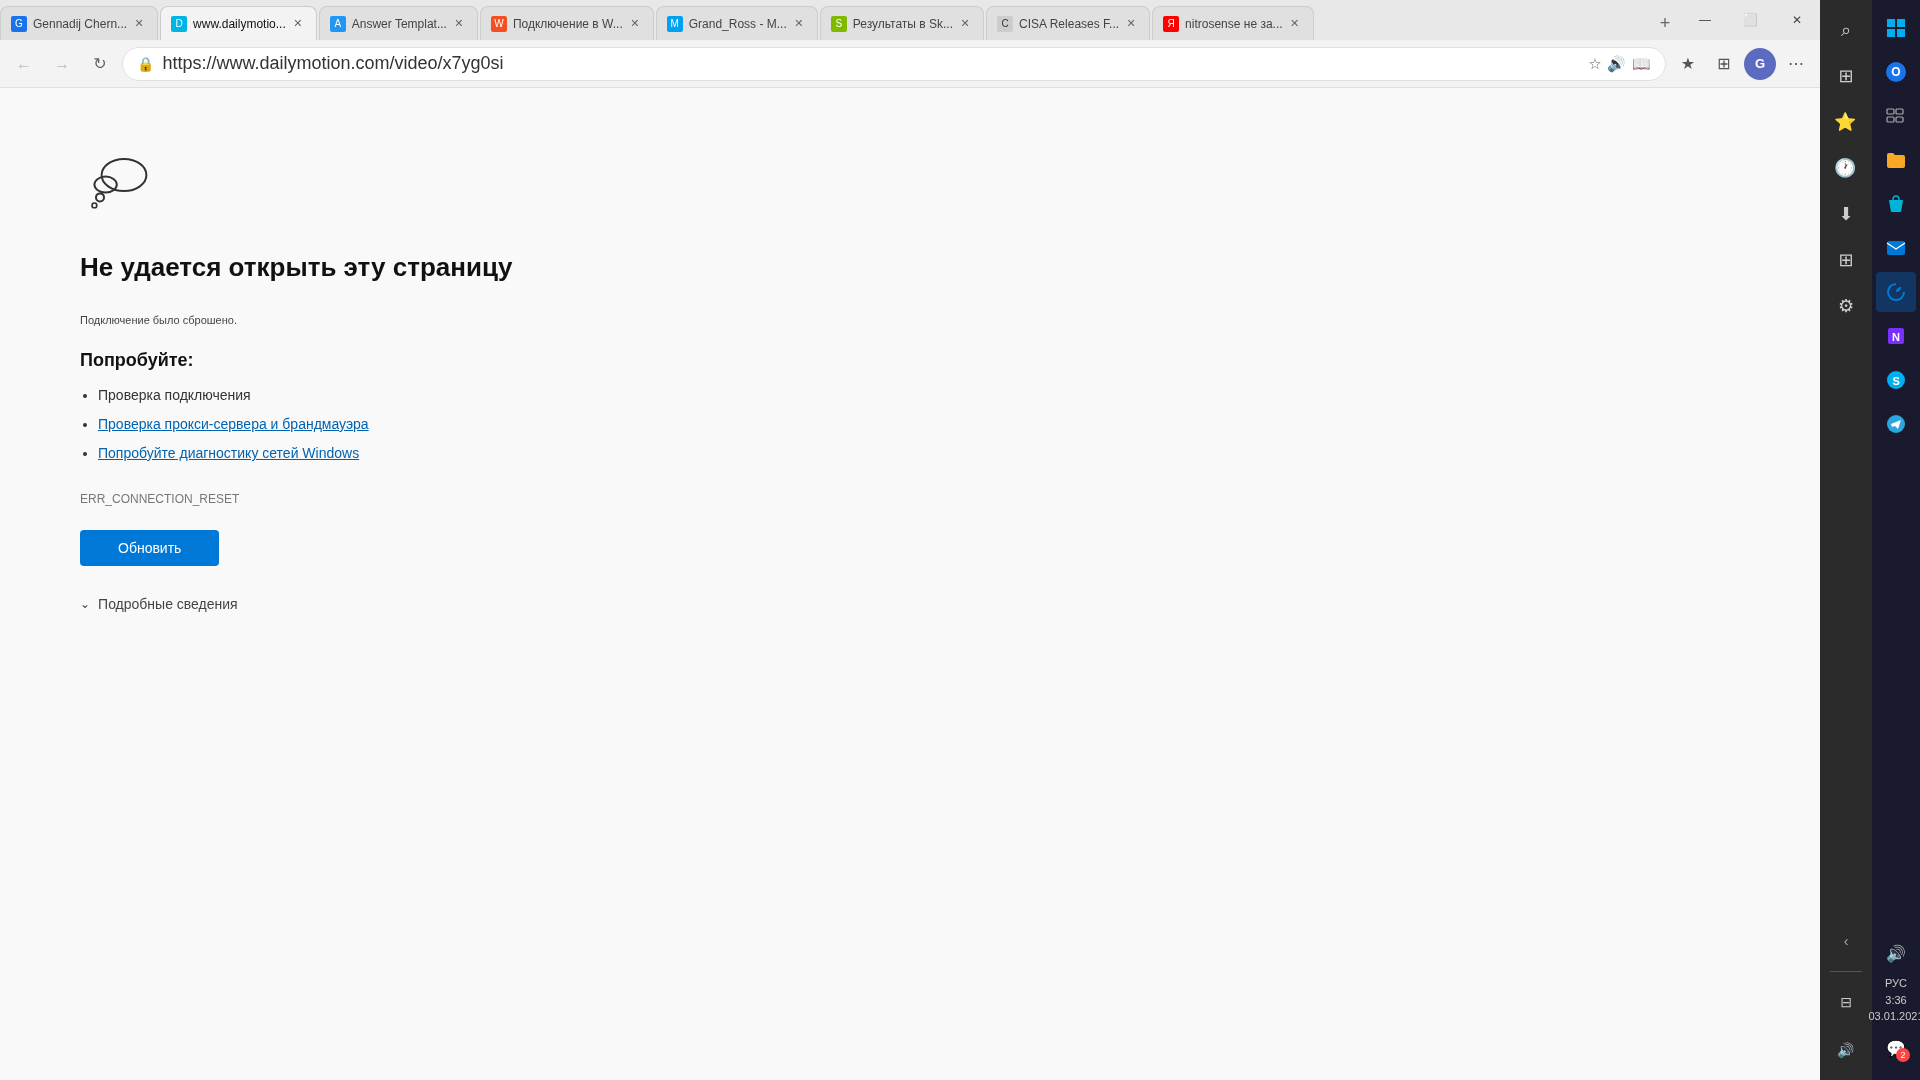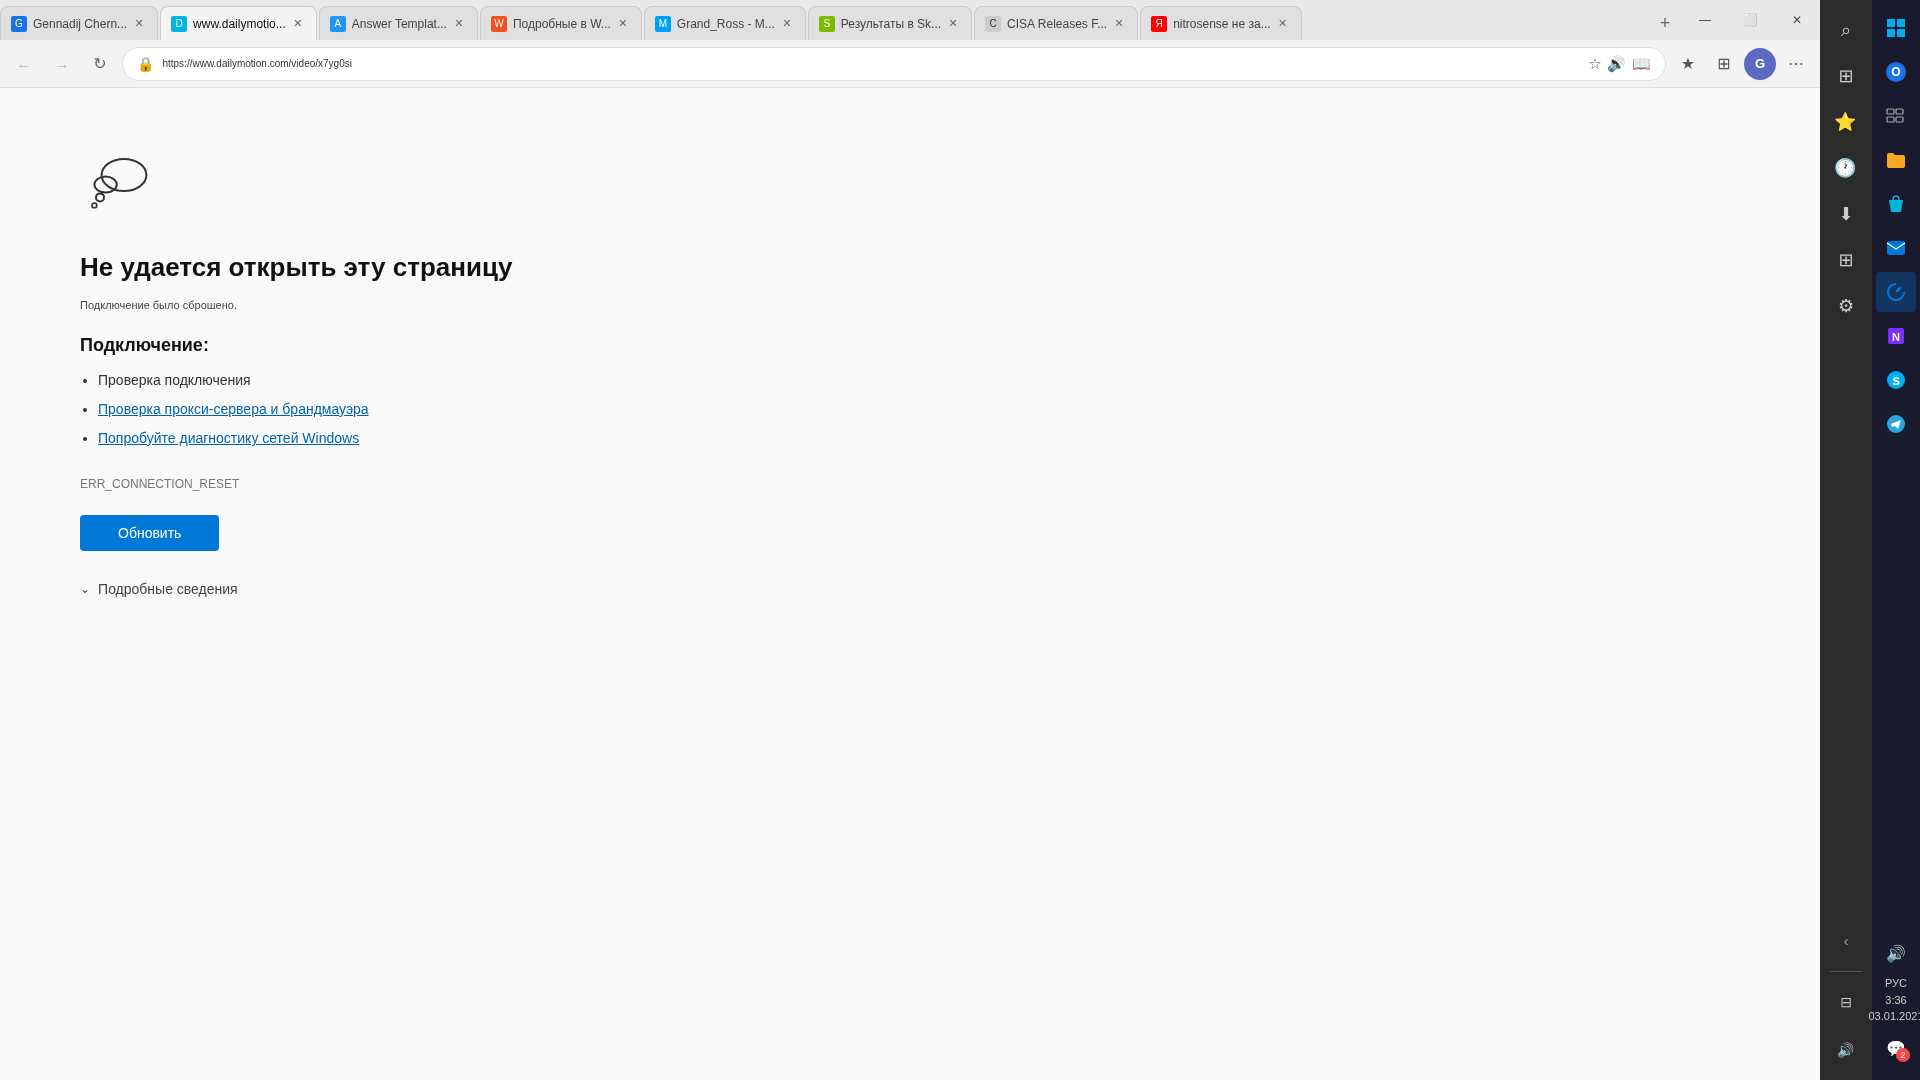--- a/index.html
+++ b/index.html
@@ -154,21 +154,21 @@
       display: flex;
       align-items: center;
       padding: 0 14px;
       font-size: 14px;
       color: #333;
       gap: 8px;
     }
 
     .address-bar-url {
       flex: 1;
-      font-size: 10px;
+      font-size: 18px;
       color: #333;
     }
 
     .address-bar-icons {
       display: flex;
       align-items: center;
       gap: 6px;
       color: #666;
       font-size: 15px;
     }
@@ -221,21 +221,21 @@
 
     .cloud-svg {
       width: 80px;
       height: 70px;
     }
 
     .error-title {
       font-size: 26px;
       font-weight: 600;
       color: #111;
-      margin-bottom: 16px;
+      margin-bottom: 31px;
     }
 
     .error-subtitle {
       font-size: 11px;
       color: #444;
       margin-bottom: 24px;
     }
 
     .try-title {
       font-size: 18px;
@@ -418,21 +418,21 @@
     <div class="tab-title">www.dailymotio...</div>
     <div class="tab-close">✕</div>
   </div>
         <div class="tab">
     <div class="tab-favicon fav-answer">A</div>
     <div class="tab-title">Answer Templat...</div>
     <div class="tab-close">✕</div>
   </div>
         <div class="tab">
     <div class="tab-favicon fav-results">W</div>
-    <div class="tab-title">Подробные в W...</div>
+    <div class="tab-title">Подключение в W...</div>
     <div class="tab-close">✕</div>
   </div>
         <div class="tab">
     <div class="tab-favicon fav-grand">M</div>
     <div class="tab-title">Grand_Ross - M...</div>
     <div class="tab-close">✕</div>
   </div>
         <div class="tab">
     <div class="tab-favicon fav-sk">S</div>
     <div class="tab-title">Результаты в Sk...</div>
@@ -486,21 +486,21 @@
 
         <ellipse cx="55" cy="30" rx="28" ry="20" stroke="#333" stroke-width="2.5" fill="none"></ellipse>
         <ellipse cx="32" cy="42" rx="14" ry="10" stroke="#333" stroke-width="2.5" fill="none"></ellipse>
         <circle cx="25" cy="58" r="5" stroke="#333" stroke-width="2.5" fill="none"></circle>
         <circle cx="18" cy="68" r="3" stroke="#333" stroke-width="2" fill="none"></circle>
       </svg>
     </div>
 
     <h1 class="error-title">Не удается открыть эту страницу</h1>
     <p class="error-subtitle">Подключение было сброшено.</p>
-    <h2 class="try-title">Подключение:</h2>
+    <h2 class="try-title">Попробуйте:</h2>
 
     <ul class="try-list" id="try-list-container">
         <li>Проверка подключения</li>
         <li><a href="#">Проверка прокси-сервера и брандмауэра</a></li>
         <li><a href="#">Попробуйте диагностику сетей Windows</a></li>
       </ul>
 
     <div class="error-code">ERR_CONNECTION_RESET</div>
 
     <button class="refresh-btn">Обновить</button>

